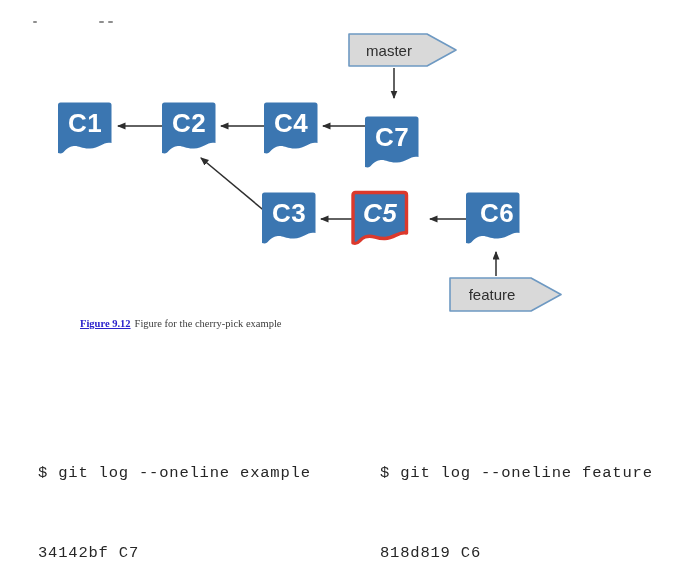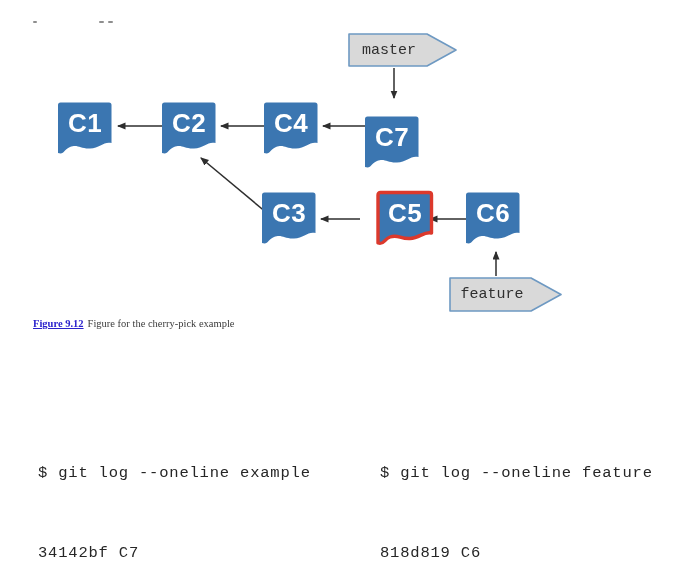--- a/index.html
+++ b/index.html
@@ -14,30 +14,30 @@
   .arrows{position:absolute;left:0;top:0;pointer-events:none;}
 
   .commit{position:absolute;width:54px;height:56px;}
   .commit svg{position:absolute;left:0;top:0;overflow:visible;}
   .doc-path{fill:#3b76b1;stroke:none;}
   .commit.highlight .doc-path{stroke:#dc392c;stroke-width:3.4;stroke-linejoin:round;}
   .commit-label{position:absolute;left:0;right:0;top:0;bottom:13px;
     display:flex;align-items:center;justify-content:center;
     color:#ffffff;font-size:26px;font-weight:bold;letter-spacing:0.5px;}
 
-  .tag{position:absolute;font-family:Liberation Mono, monospace;}
+  .tag{position:absolute;}
   .tag svg{position:absolute;left:0;top:0;overflow:visible;}
   .tag-poly{fill:#d9d9d9;stroke:#6e99c2;stroke-width:1.6;stroke-linejoin:round;}
   .tag-label{position:absolute;top:0;bottom:0;display:flex;align-items:center;justify-content:center;
     color:#2f2f2f;font-size:15px;}
 
   
   #caption{position:absolute;left:33px;top:318px;font-family:"Liberation Serif",serif;
     font-size:10.5px;color:#3b3b3b;white-space:nowrap;}
-  #caption a{color:#2b22cc;font-weight:bold;text-decoration:underline;margin-right:4px;cursor:pointer;}
+  #caption a{color:#2b22cc;font-weight:bold;text-decoration:underline;margin-right:4px;cursor:pointer;margin-left:47px;}
 
   
   .code-col{position:absolute;top:407px;font-family:"Liberation Mono","DejaVu Sans Mono",monospace;
     font-size:15.5px;letter-spacing:0.8px;line-height:26.6px;color:#262626;white-space:pre;}
   #code-master{left:38px;}
   #code-feature{left:380px;}
 </style>
 </head>
 <body>
 
@@ -103,27 +103,27 @@
       </svg>
       <span class="commit-label">C7</span>
     </div>
 
     <div class="commit" style="left:262px;top:192px;">
       <svg width="54" height="56" viewBox="0 0 54 56" preserveAspectRatio="none">
         <path class="doc-path" d="M0 3 Q0 0.5 2.5 0.5 L51 0.5 Q53.5 0.5 53.5 3 L53.5 41 C46 39 42 46 32 46.5 C22 47 20 42 12 45 C5.5 47.5 6.5 53 0 51 Z"></path>
       </svg>
       <span class="commit-label">C3</span>
     </div>
-    <div class="commit highlight" style="left:378px;top:192px;">
+    <div class="commit highlight" style="left:353px;top:192px;font-style:italic;">
       <svg width="54" height="56" viewBox="0 0 54 56" preserveAspectRatio="none">
         <path class="doc-path" d="M0 3 Q0 0.5 2.5 0.5 L51 0.5 Q53.5 0.5 53.5 3 L53.5 41 C46 39 42 46 32 46.5 C22 47 20 42 12 45 C5.5 47.5 6.5 53 0 51 Z"></path>
       </svg>
       <span class="commit-label">C5</span>
     </div>
-    <div class="commit" style="left:466px;top:192px;">
+    <div class="commit" style="left:466px;top:192px;padding-left:8px;">
       <svg width="54" height="56" viewBox="0 0 54 56" preserveAspectRatio="none">
         <path class="doc-path" d="M0 3 Q0 0.5 2.5 0.5 L51 0.5 Q53.5 0.5 53.5 3 L53.5 41 C46 39 42 46 32 46.5 C22 47 20 42 12 45 C5.5 47.5 6.5 53 0 51 Z"></path>
       </svg>
       <span class="commit-label">C6</span>
     </div>
 
   </div>
 
   <div id="caption">
     <a>Figure 9.12</a><span>Figure for the cherry-pick example</span>

